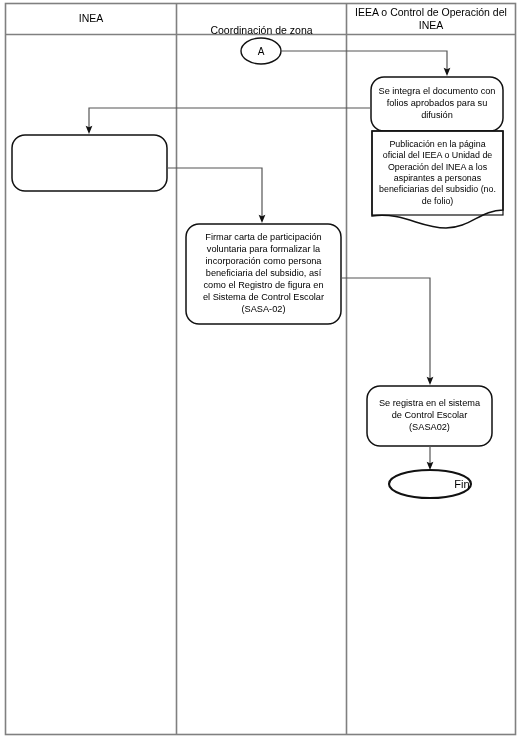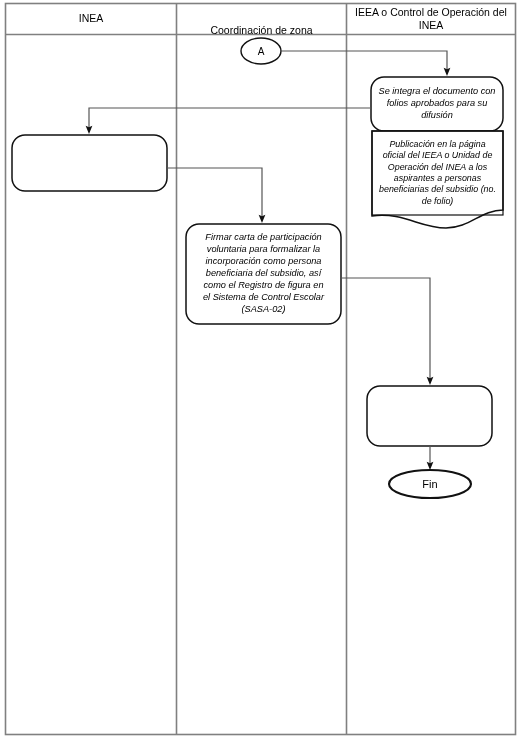--- a/index.html
+++ b/index.html
@@ -42,41 +42,41 @@
     position: absolute;
     display: flex;
     align-items: center;
     justify-content: flex-end;
     text-align: center;
     box-sizing: border-box;
     font-size: 9.2px;
     line-height: 1.3;
     color: #000;
     white-space: pre-line;
-    font-style: italic;
   }
   .node-text.tight {
     font-size: 8.9px;
     line-height: 1.28;
   }
   .conn-label {
     position: absolute;
     display: flex;
     align-items: center;
     justify-content: center;
     font-size: 10px;
     color: #000;
   }
   .term-label {
     position: absolute;
     display: flex;
     align-items: center;
     justify-content: center;
     font-size: 11px;
     color: #000;
+    padding-left: 32px;
   }
 </style>
 </head>
 <body>
 
 <div id="canvas">
 
   <svg id="swimlane-svg" viewBox="0 0 520 744">
     <defs>
       <marker id="arrow" markerWidth="9" markerHeight="9" refX="4.2" refY="3.2" orient="auto" markerUnits="strokeWidth">
@@ -163,18 +163,21 @@
 
   <div class="node-text tight" style="left:372px; top:132px; width:131px; height:82px; padding:0 7px;">
     <span>Publicación en la página oficial del IEEA o Unidad de Operación del INEA a los aspirantes a personas beneficiarias del subsidio (no. de folio)</span>
   </div>
 
 
   <div class="node-text" style="left:188px; top:225px; width:151px; height:98px; padding:0 11px;">
     <span>Firmar carta de participación voluntaria para formalizar la incorporación como persona beneficiaria del subsidio, así como el Registro de figura en el Sistema de Control Escolar (SASA-02)</span>
   </div>
 
+  <div class="node-text" style="left:369px; top:387px; width:121px; height:58px; padding:0 5px;">
+    <span>Se registra en el sistema de Control Escolar (SASA02)</span>
+  </div>
 
   <div class="term-label" style="left:390px; top:472px; width:80px; height:24px;">
     <span>Fin</span>
   </div>
 
 </div>
 
 </body></html>

